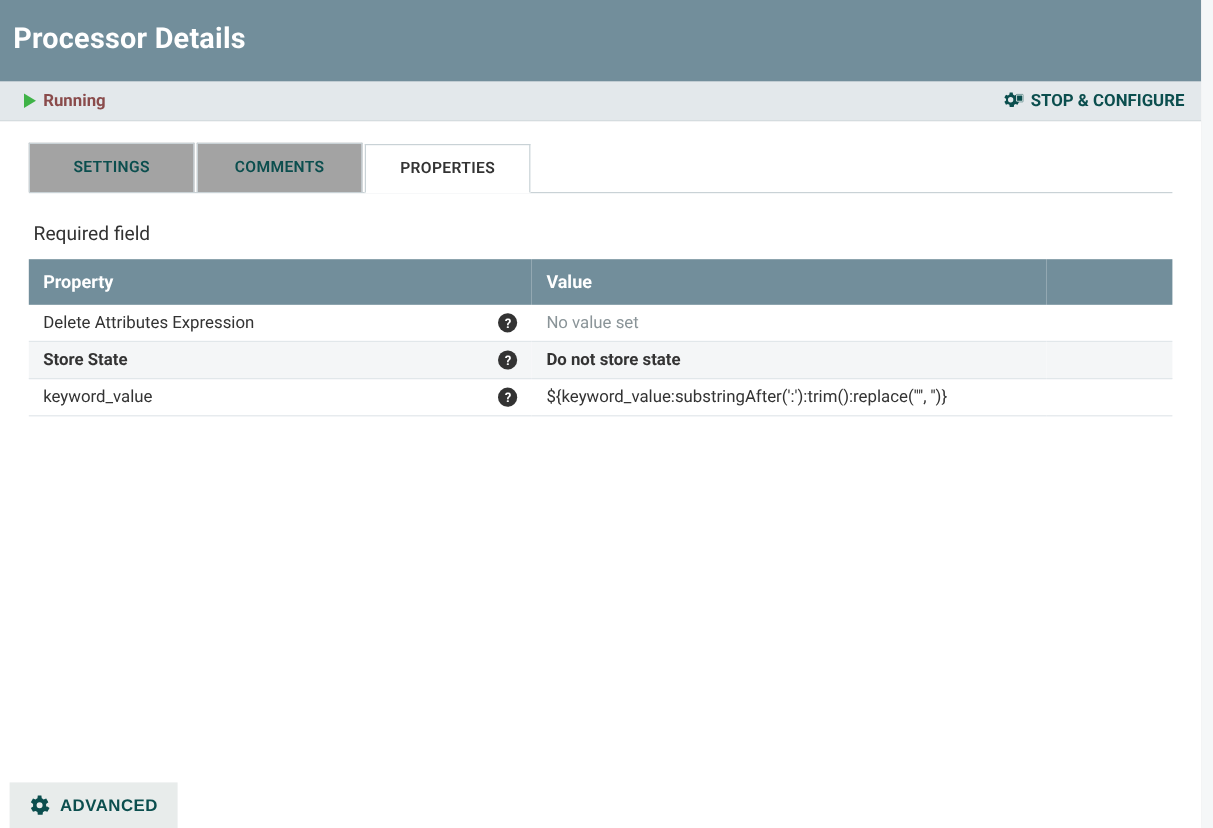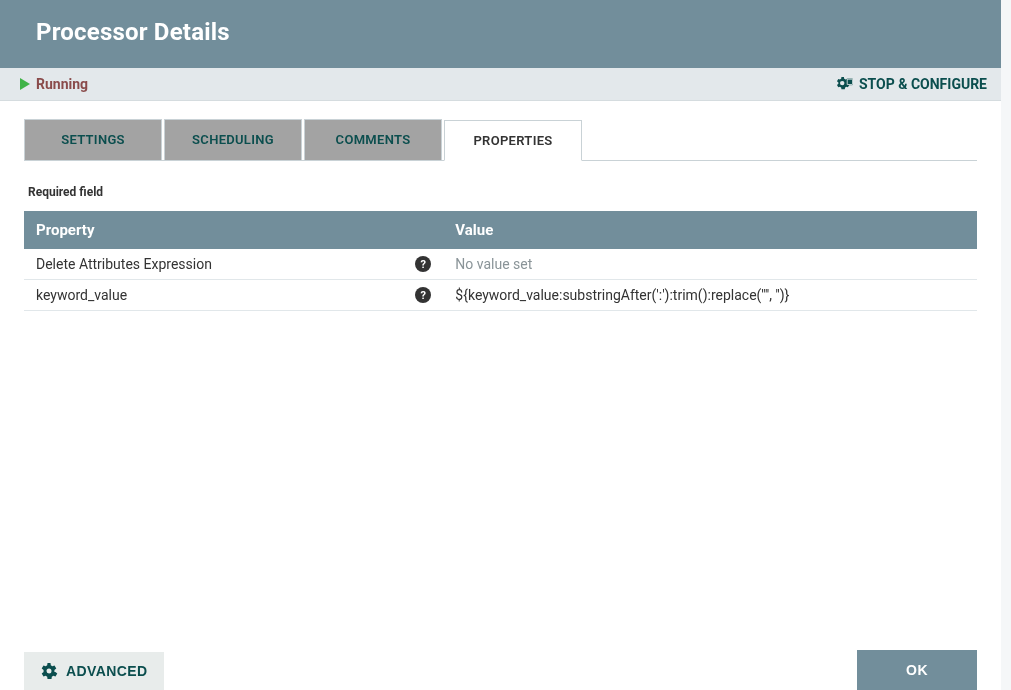--- a/index.html
+++ b/index.html
@@ -15,21 +15,21 @@
       width: 1001px;
       height: 690px;
       background: #fff;
       display: flex;
       flex-direction: column;
       box-shadow: 2px 0 6px rgba(0,0,0,0.15);
     }
     .header {
       background: #728e9b;
       color: #fff;
-      padding: 18px 24px 22px 36px;
+      padding: 18px 24px 22px 11px;
     }
     .header h1 {
       font-size: 24px;
       font-weight: 700;
       letter-spacing: 0.2px;
     }
     .status-bar {
       background: #e3e8eb;
       display: flex;
       align-items: center;
@@ -95,22 +95,22 @@
       letter-spacing: 0.3px;
     }
     .tab.active {
       background: #fff;
       color: #333;
       border-bottom: 1px solid #fff;
       position: relative;
       top: 1px;
     }
     .required-label {
-      font-size: 12px;
-      font-weight: 700;
+      font-size: 16px;
+      font-weight: 400;
       color: #333;
       margin: 24px 0 12px 4px;
     }
     .table {
       width: 100%;
       border-collapse: collapse;
     }
     .thead-row th {
       background: #728e9b;
       color: #fff;
@@ -150,21 +150,21 @@
       cursor: pointer;
       flex-shrink: 0;
     }
     .val-placeholder { color: #8a9498; font-weight: 400; }
     .val-bold { font-weight: 700; color: #333; }
     .val-normal { color: #333; }
     .footer {
       display: flex;
       justify-content: space-between;
       align-items: flex-end;
-      padding: 0 24px 0 24px;
+      padding: 0 24px 0 8px;
       height: 46px;
     }
     .advanced-btn {
       display: flex;
       align-items: center;
       gap: 8px;
       background: #e8eceb;
       border: none;
       padding: 10px 16px;
       font-size: 14px;
@@ -218,21 +218,20 @@
         </svg>
       </span>
       <span>STOP &amp; CONFIGURE</span>
     </div>
   </div>
 
   <div class="content">
     <div class="tabs">
 
     <div class="tab"><span>SETTINGS</span></div>
-        <div class="tab"><span>SCHEDULING</span></div>
         <div class="tab"><span>COMMENTS</span></div>
         <div class="tab active"><span>PROPERTIES</span></div>
       </div>
 
     <div class="required-label">Required field</div>
 
     <table class="table">
       <thead>
         <tr class="thead-row">
           <th class="th-prop">Property</th>
@@ -243,20 +242,30 @@
       <tbody>
 
       <tr>
             <td>
               <div class="prop-cell">
                 <span class="prop-name">Delete Attributes Expression</span>
                 <span class="help-icon">?</span>
               </div>
             </td>
             <td><span class="val-placeholder">No value set</span></td>
+            <td></td>
+          </tr>
+          <tr class="alt">
+            <td>
+              <div class="prop-cell">
+                <span class="prop-name bold">Store State</span>
+                <span class="help-icon">?</span>
+              </div>
+            </td>
+            <td><span class="val-bold">Do not store state</span></td>
             <td></td>
           </tr>
           <tr>
             <td>
               <div class="prop-cell">
                 <span class="prop-name">keyword_value</span>
                 <span class="help-icon">?</span>
               </div>
             </td>
             <td><span class="val-normal">${keyword_value:substringAfter(':'):trim():replace('"', '')}</span></td>
@@ -270,18 +279,17 @@
 
   <div class="footer">
     <button class="advanced-btn">
       <span class="gear-icon">
         <svg width="18" height="18" viewBox="0 0 18 18">
           <path fill="#0b4e4e" d="M9 11.5a2.5 2.5 0 1 0 0-5 2.5 2.5 0 0 0 0 5zM15.4 10l1.9 1.4-1.8 3.1-2.2-.7c-.5.4-1 .7-1.5.9l-.3 2.3H7.5l-.3-2.3a7 7 0 0 1-1.5-.9l-2.2.7-1.8-3.1L3.6 10a7 7 0 0 1 0-2L1.7 6.6l1.8-3.1 2.2.7c.5-.4 1-.7 1.5-.9L7.5 1h3l.3 2.3c.5.2 1 .5 1.5.9l2.2-.7 1.8 3.1L14.4 8c.1.7.1 1.3 0 2z"></path>
         </svg>
       </span>
       <span>ADVANCED</span>
     </button>
-    <button class="ok-btn">OK</button>
   </div>
 
 </div>
 
 <div class="right-edge"></div>
 
 </body></html>

